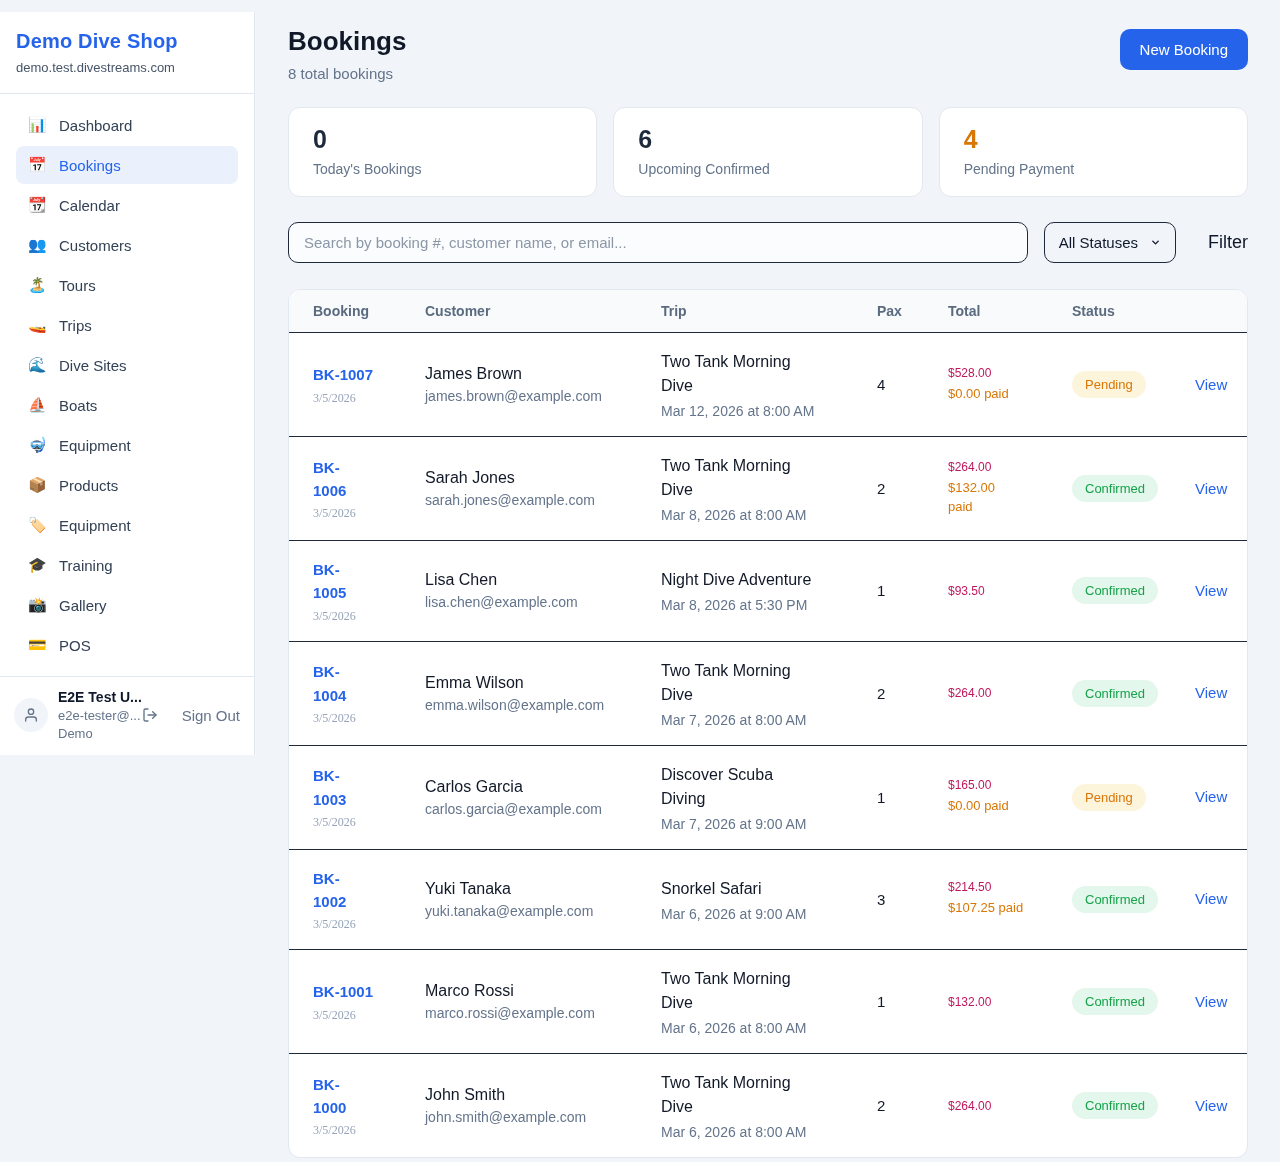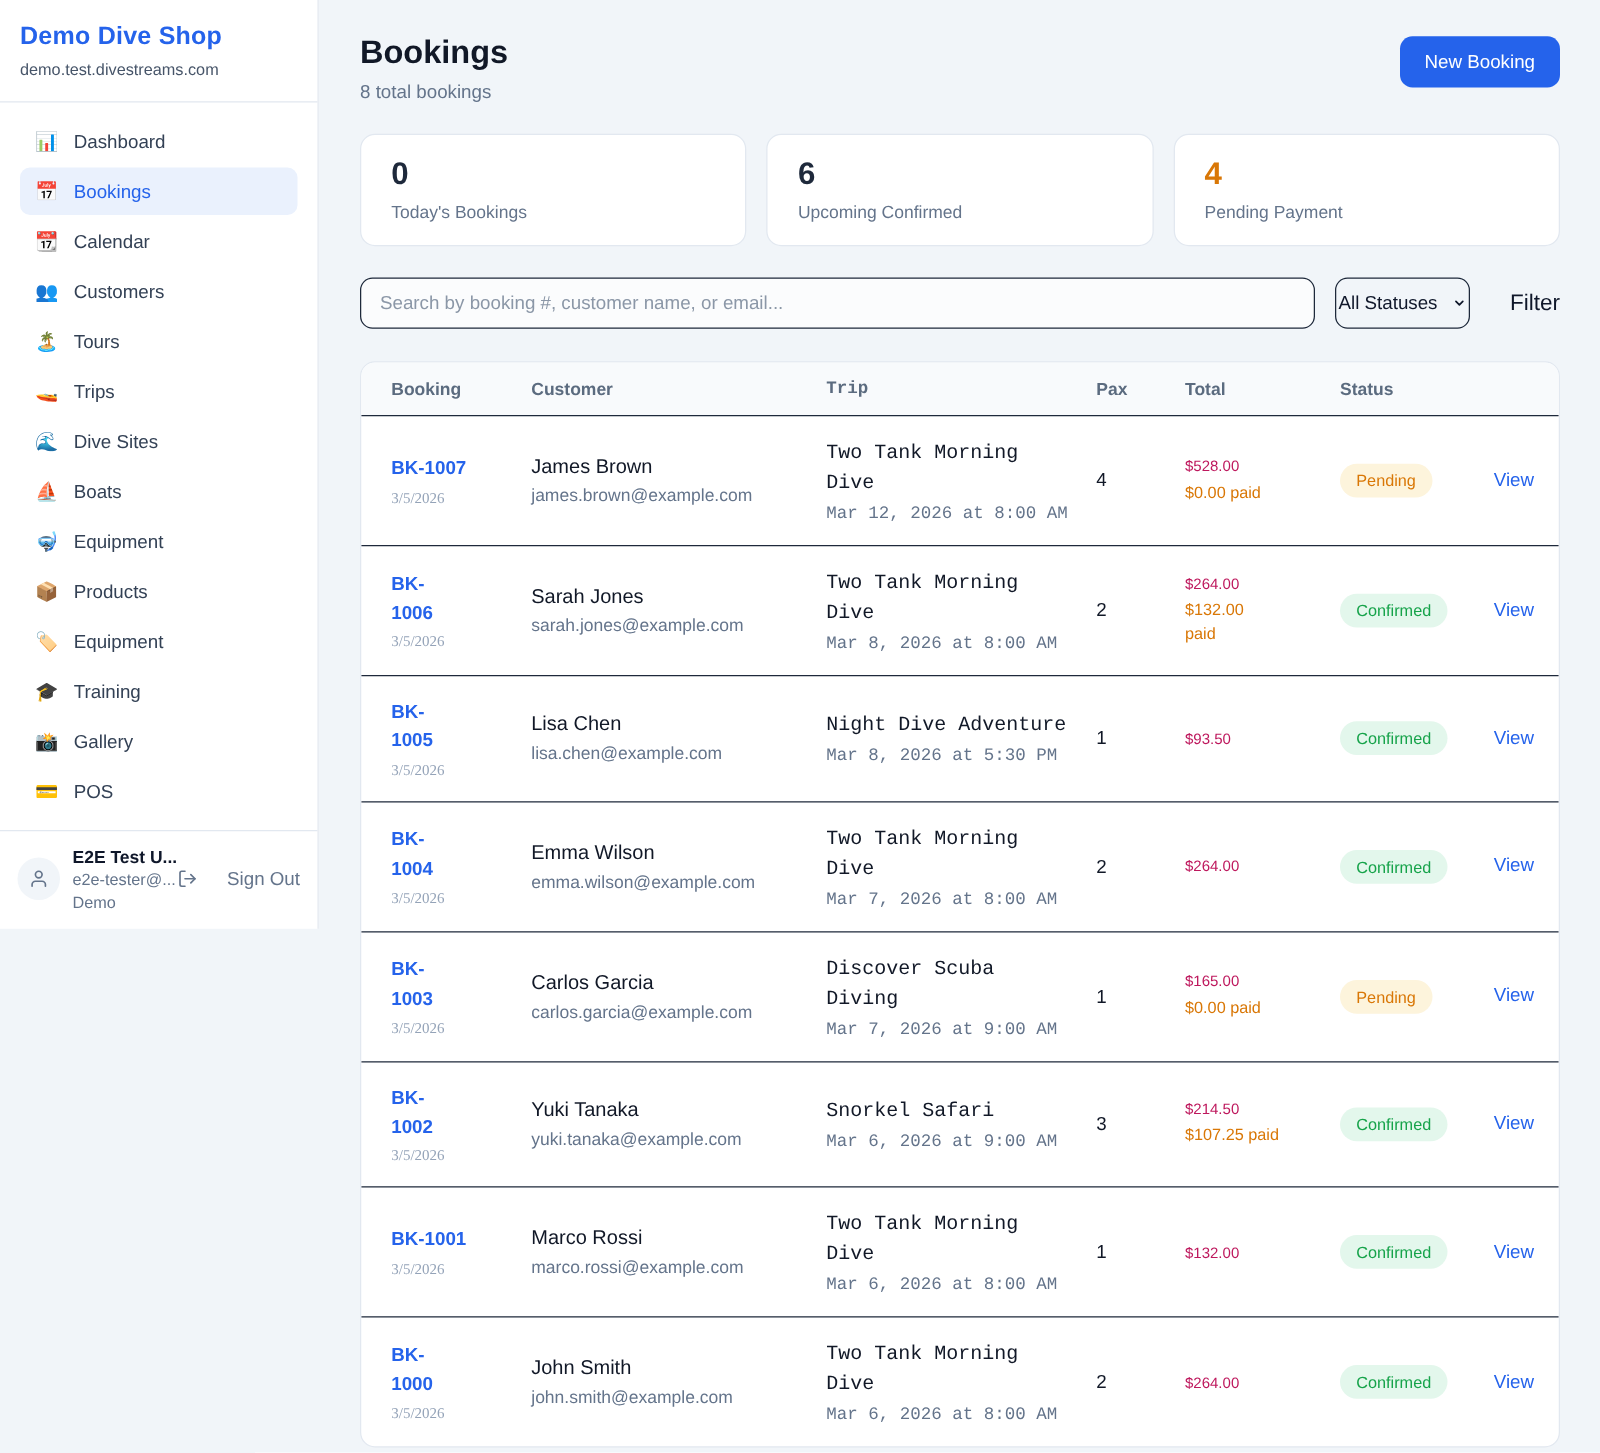--- a/index.html
+++ b/index.html
@@ -6,21 +6,21 @@
   html,body { width:1280px; height:1162px; }
   body {
     font-family: "Liberation Sans", sans-serif;
     background: #f1f5f9;
     color: #0f172a;
     overflow: hidden;
     position: relative;
   }
   
   .sidebar {
-    position: absolute; left:0; top:0; width:255px;
+    position: absolute; left:0; top:12px; width:255px;
     background:#ffffff; border-right:1px solid #e2e8f0;
   }
   .side-header { padding:18px 16px 18px; border-bottom:1px solid #e2e8f0; }
   .brand { color:#2563eb; font-size:20px; font-weight:bold; letter-spacing:.2px; }
   .domain { color:#475569; font-size:13px; margin-top:7px; }
   .nav { padding:12px 16px 10px; }
   .nav-item {
     display:flex; align-items:center; gap:13px;
     padding:10px 12px; border-radius:8px; margin-bottom:2px;
     font-size:15px; color:#334155; cursor:pointer;
@@ -56,39 +56,39 @@
   .stat-value { font-size:25px; font-weight:bold; color:#1e293b; }
   .stat-label { font-size:14px; color:#64748b; margin-top:7px; }
   .filter-row { display:flex; align-items:center; margin-top:25px; }
   .search {
     flex:1; border:1.5px solid #1e293b; border-radius:10px; background:#fbfcfd;
     padding:11px 15px; font-size:15px; font-family:inherit; color:#0f172a; outline:none;
   }
   .search::placeholder { color:#8b97a7; }
   .select {
     margin-left:16px; border:1.5px solid #1e293b; border-radius:10px;
-    padding:11px 2px; font-size:15px; display:flex; align-items:center; gap:12px;
+    padding:11px 14px; font-size:15px; display:flex; align-items:center; gap:12px;
     cursor:pointer; color:#0f172a; background:transparent;
   }
   .filter-label { margin-left:32px; font-size:18px; color:#0f172a; cursor:pointer; }
   
   .table-card {
     margin-top:26px; background:#fff; border:1px solid #e2e8f0;
     border-radius:12px; overflow:hidden;
   }
   .thead {
     display:flex; align-items:center; background:#f8fafc;
     padding:13px 24px; border-bottom:1px solid #1e293b;
     color:#5b6b7f; font-size:14px; font-weight:bold;
   }
   .trow { display:flex; align-items:center; padding:17px 24px; min-height:100px; }
   .trow + .trow { border-top:1px solid #1e293b; }
   .col-booking { width:112px; flex:none; padding-right:8px; }
   .col-cust    { width:236px; flex:none; padding-right:8px; }
-  .col-trip    { width:216px; flex:none; padding-right:8px;font-family:Liberation Mono, monospace; }
+  .col-trip    { width:216px; flex:none; padding-right:8px; }
   .col-pax     { width:71px;  flex:none; }
   .col-total   { width:124px; flex:none; padding-right:8px; }
   .col-status  { width:123px; flex:none; }
   .col-view    { flex:1; text-align:right; }
   .bk-id { color:#2563eb; font-weight:bold; font-size:15px; white-space:pre-line; line-height:1.55; cursor:pointer; }
   .bk-date { color:#94a3b8; font-size:12px; margin-top:4px;font-family:Liberation Serif, serif; }
   .cust-name { font-size:16px; color:#111827; }
   .cust-email { font-size:14px; color:#64748b; margin-top:5px; }
   .trip-title { font-size:16px; color:#111827; white-space:pre-line; line-height:1.5; }
   .trip-when { font-size:14px; color:#64748b; margin-top:5px; }

